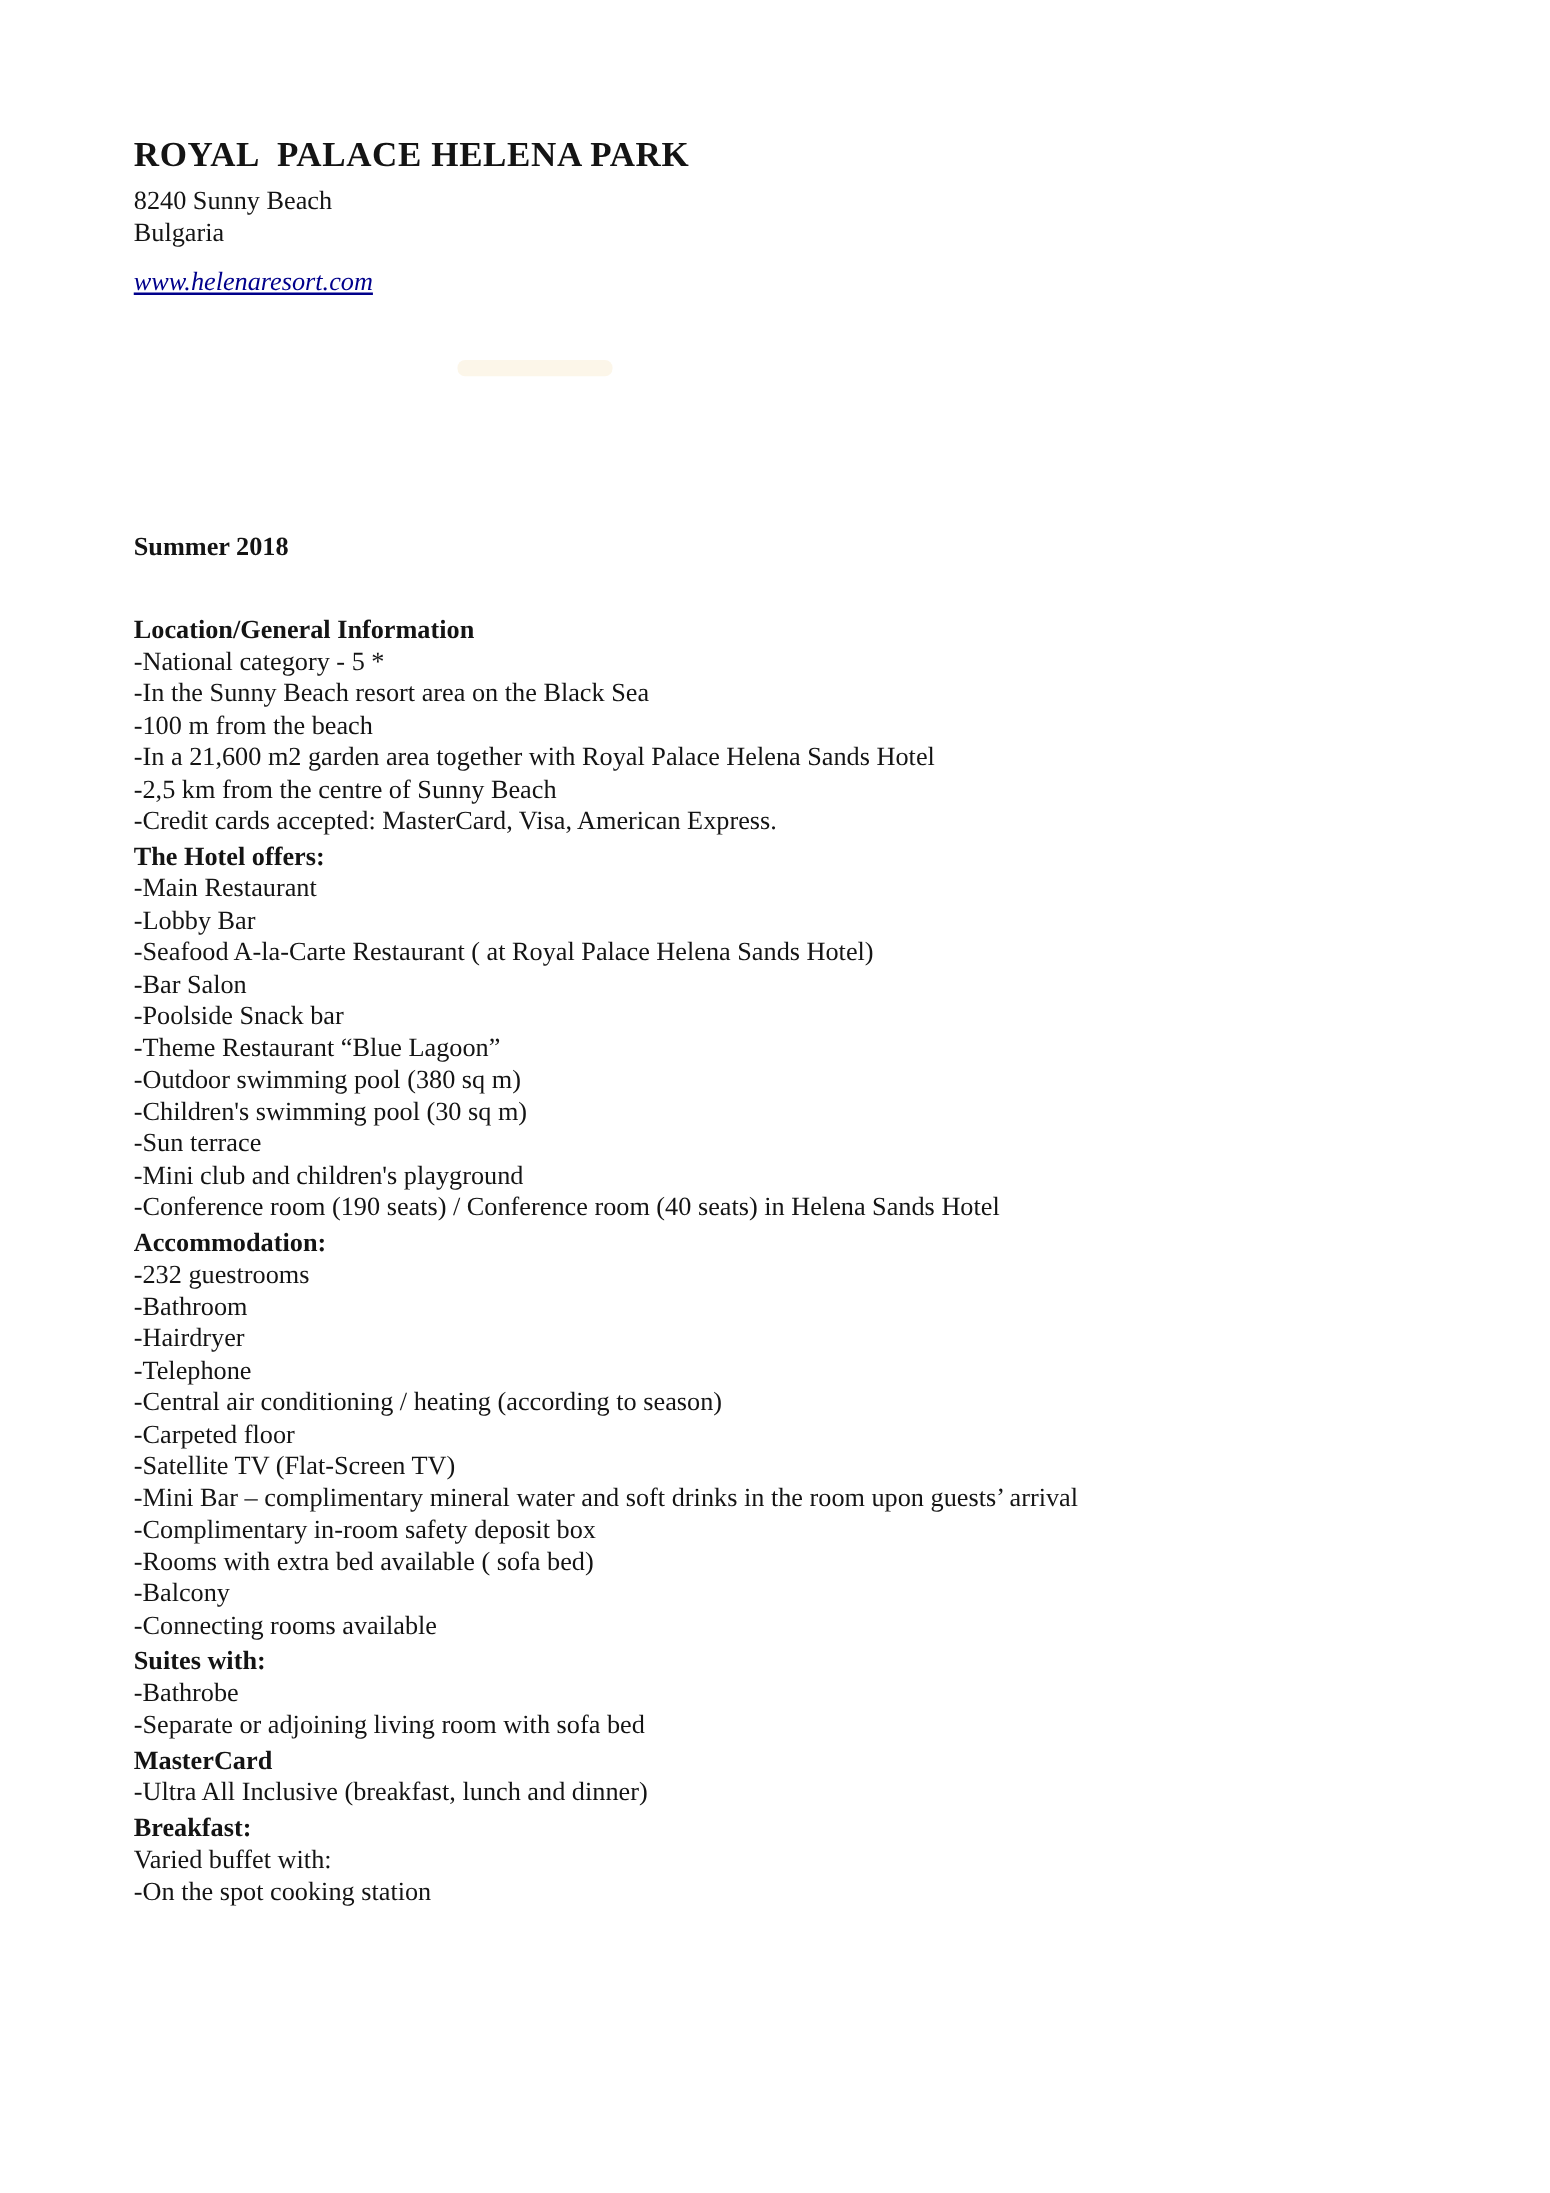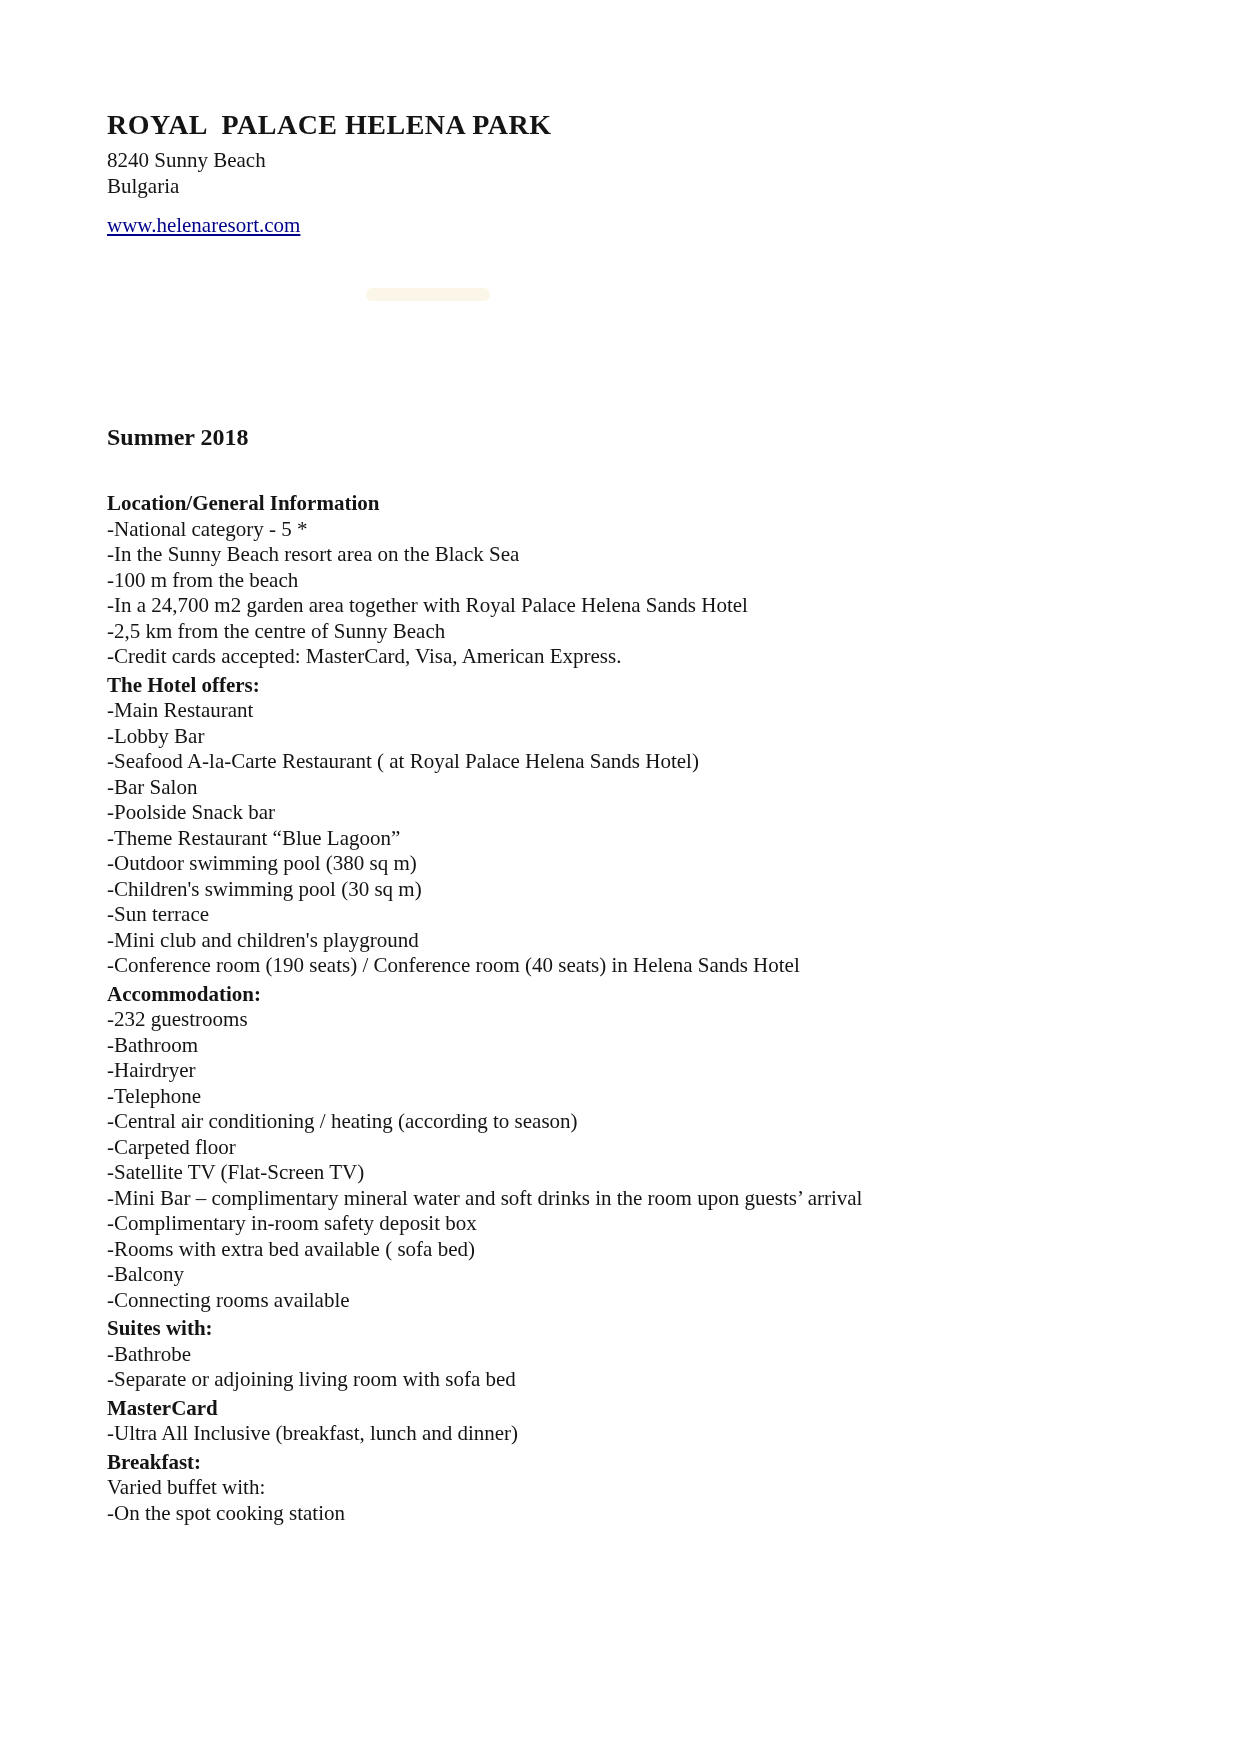--- a/index.html
+++ b/index.html
@@ -35,33 +35,34 @@
     margin-top: 5px;
   }
   .site-link {
     display: inline-block;
     margin-top: 13px;
     font-size: 21px;
     line-height: 26px;
     color: #00008b;
     text-decoration: underline;
     cursor: pointer;
+    font-style: italic;
   }
   .stain {
     position: absolute;
     left: 366px;
     top: 288px;
     width: 124px;
     height: 13px;
     background: #fbf3e2;
     opacity: 0.75;
     border-radius: 6px;
   }
   .season-heading {
-    font-size: 24px;
+    font-size: 21px;
     font-weight: bold;
     line-height: 26px;
     margin: 186px 0 0 0;
   }
   .sec-heading {
     font-size: 21px;
     font-weight: bold;
     line-height: 25.5px;
     margin: 3px 0 0 0;
   }
@@ -91,21 +92,21 @@
 
   <div class="stain"></div>
 
   <p class="season-heading">Summer 2018</p>
 
   <div id="sections">
       <p class="sec-heading">Location/General Information</p>
       <p class="line">-National category - 5 *</p>
       <p class="line">-In the Sunny Beach resort area on the Black Sea</p>
       <p class="line">-100 m from the beach</p>
-      <p class="line">-In a 24,700 m2 garden area together with Royal Palace Helena Sands Hotel</p>
+      <p class="line">-In a 21,600 m2 garden area together with Royal Palace Helena Sands Hotel</p>
       <p class="line">-2,5 km from the centre of Sunny Beach</p>
       <p class="line">-Credit cards accepted: MasterCard, Visa, American Express.</p>
       <p class="sec-heading">The Hotel offers:</p>
       <p class="line">-Main Restaurant</p>
       <p class="line">-Lobby Bar</p>
       <p class="line">-Seafood A-la-Carte Restaurant ( at Royal Palace Helena Sands Hotel)</p>
       <p class="line">-Bar Salon</p>
       <p class="line">-Poolside Snack bar</p>
       <p class="line">-Theme Restaurant “Blue Lagoon”</p>
       <p class="line">-Outdoor swimming pool (380 sq m)</p>

